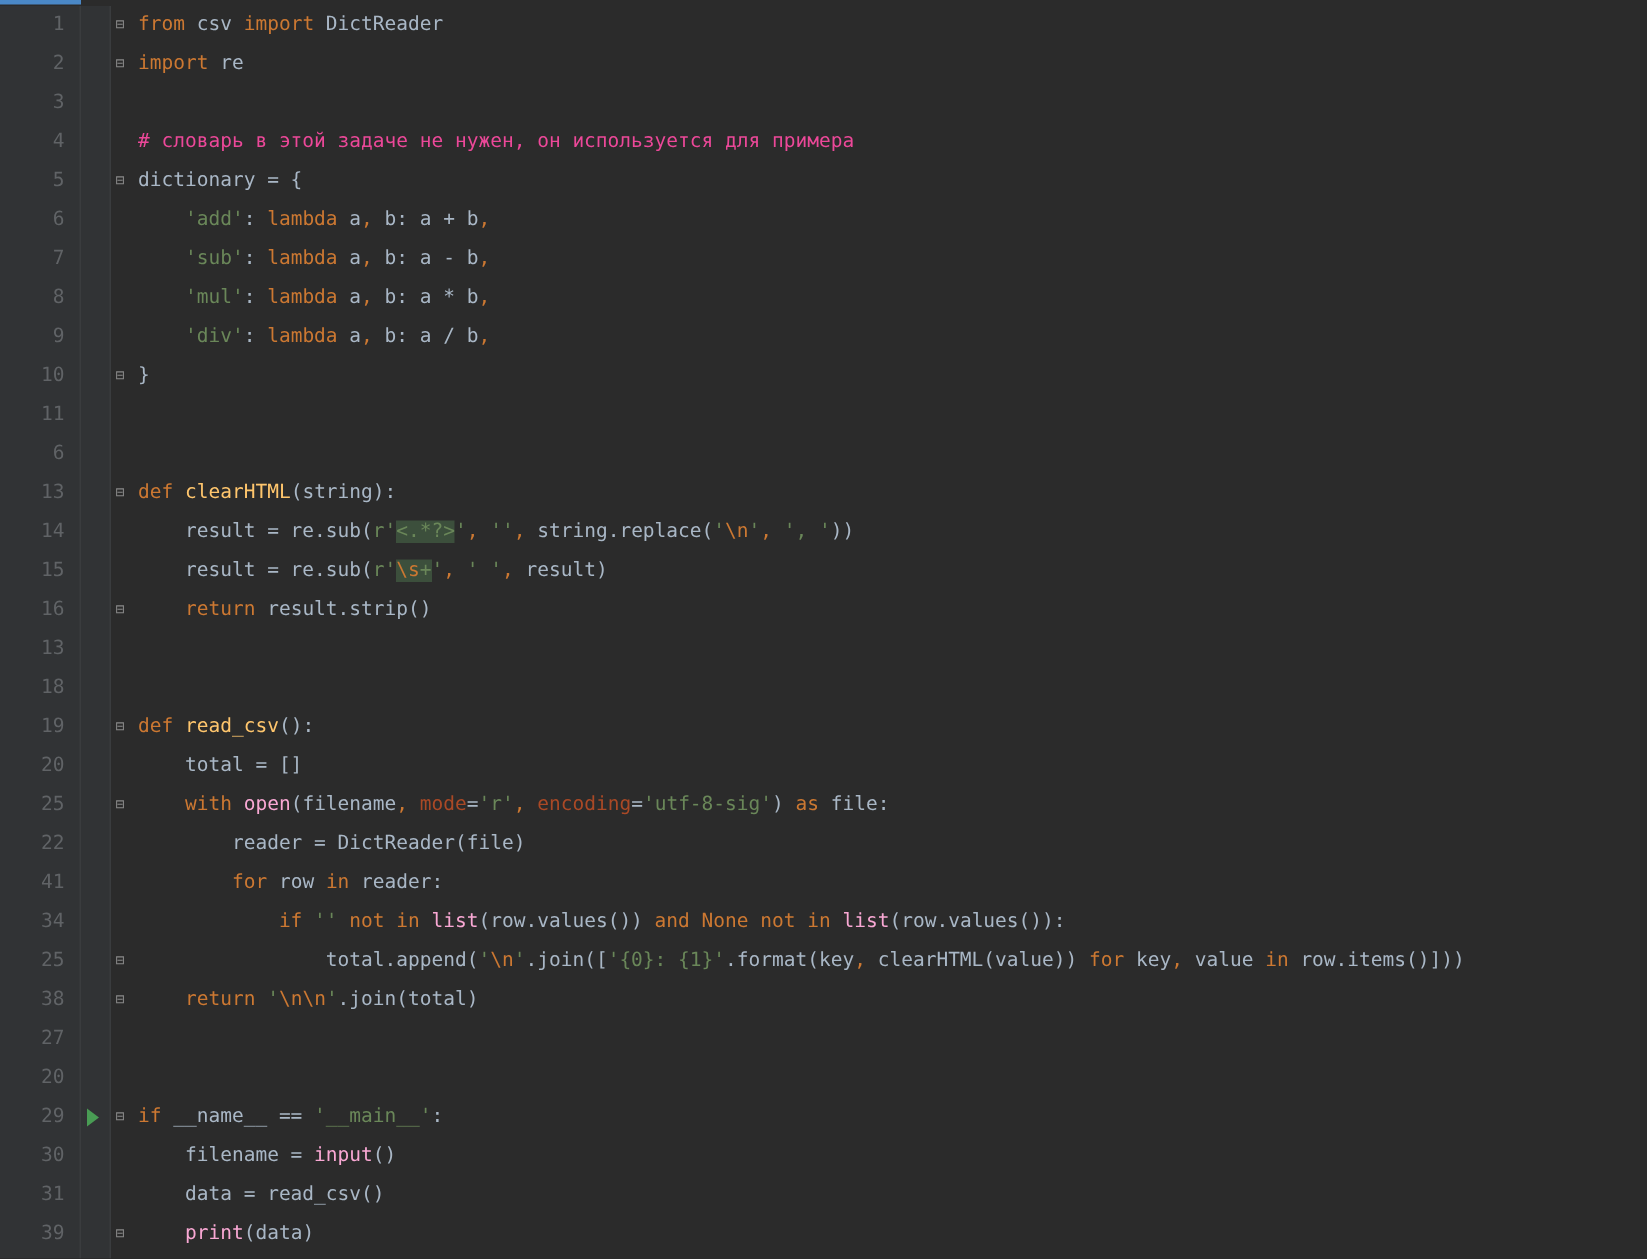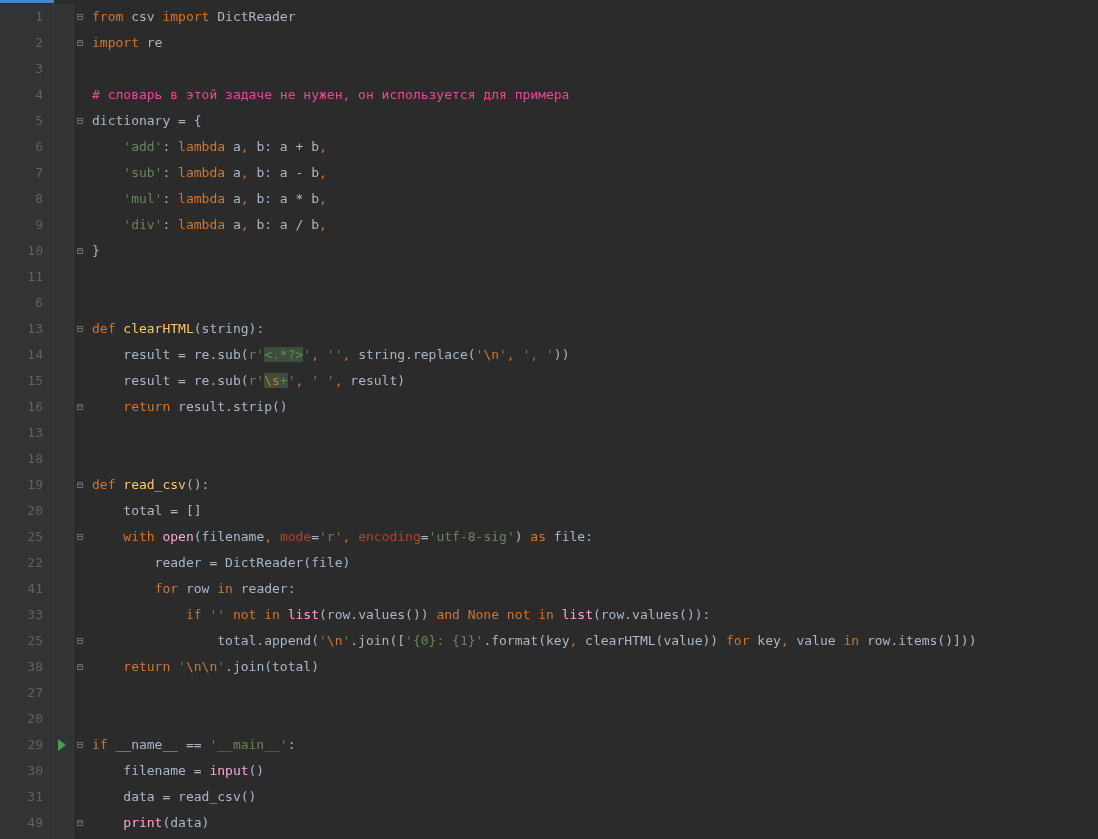--- a/index.html
+++ b/index.html
@@ -117,29 +117,29 @@
       <div class="ln">14</div>
       <div class="ln">15</div>
       <div class="ln">16</div>
       <div class="ln">13</div>
       <div class="ln">18</div>
       <div class="ln">19</div>
       <div class="ln">20</div>
       <div class="ln">25</div>
       <div class="ln">22</div>
       <div class="ln">41</div>
-      <div class="ln">33</div>
+      <div class="ln">34</div>
       <div class="ln">25</div>
       <div class="ln">38</div>
       <div class="ln">27</div>
       <div class="ln">20</div>
       <div class="ln">29</div>
       <div class="ln">30</div>
       <div class="ln">31</div>
-      <div class="ln">49</div>
+      <div class="ln">39</div>
     </div>
   <div class="marker-col" id="markers">
       <div class="run-marker" style="top: 735px;"></div>
     </div>
   <div class="fold-col" id="folds">
       <div class="fold-mark" style="top: 8px;">⊟</div>
       <div class="fold-mark" style="top: 34px;">⊟</div>
       <div class="fold-mark" style="top: 112px;">⊟</div>
       <div class="fold-mark" style="top: 242px;">⊟</div>
       <div class="fold-mark" style="top: 320px;">⊟</div>

